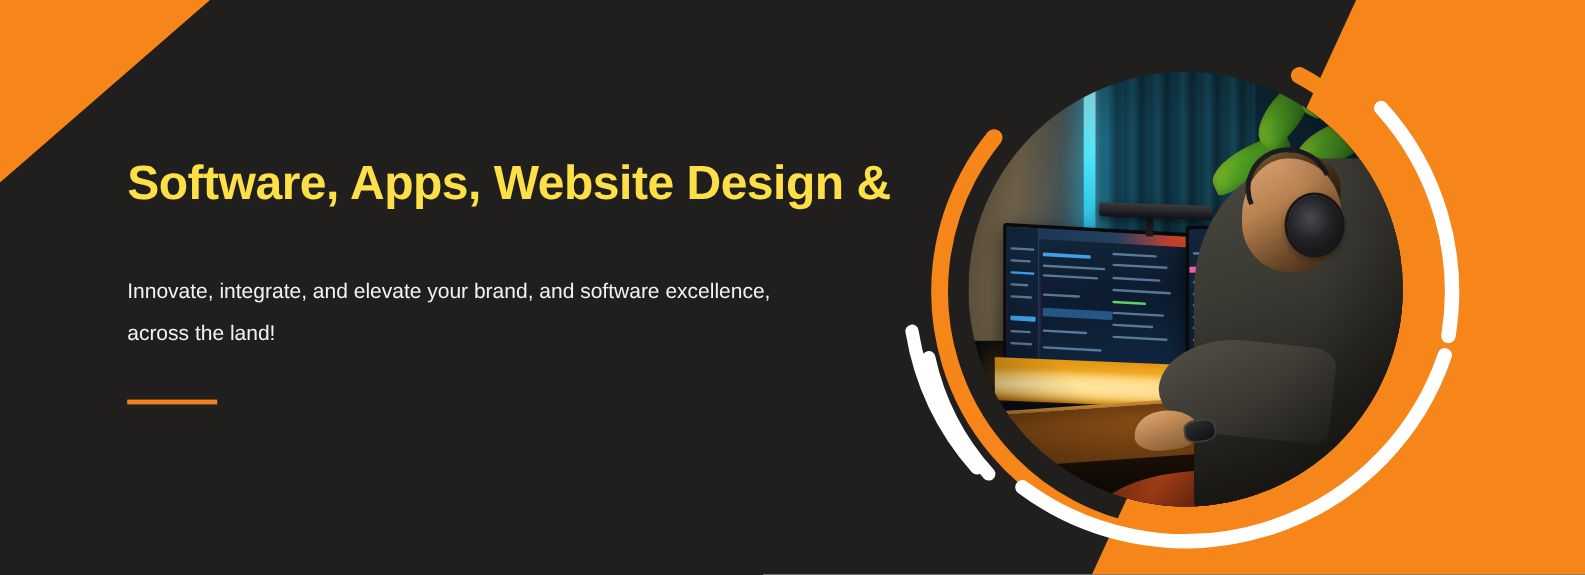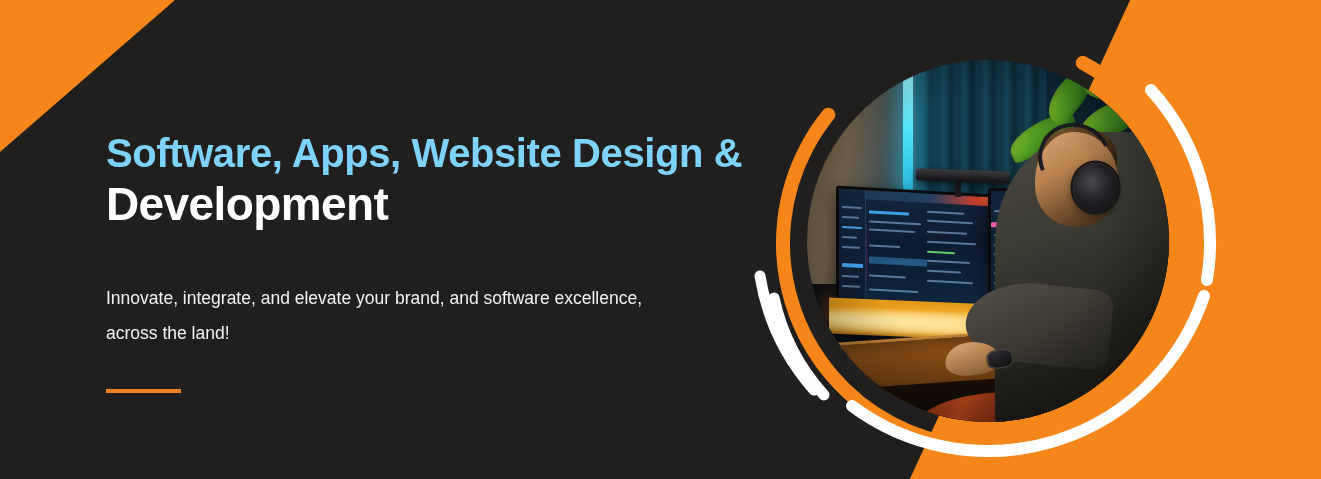--- a/index.html
+++ b/index.html
@@ -34,21 +34,21 @@
   }
 
   
   .content {
     position: absolute;
     left: 106px;
     top: 132px;
     width: 640px;
   }
   .headline-1 {
-    color: #7dd3fc;
+    color: #fde047;
     font-size: 40px;
     font-weight: 700;
     letter-spacing: -0.4px;
     line-height: 1.08;
     margin: 0;
     white-space: nowrap;
   }
   .headline-2 {
     color: #FFFFFF;
     font-size: 46px;
@@ -275,21 +275,20 @@
 </head>
 <body>
 
 <div class="banner">
 
   <div class="corner-orange-tl"></div>
   <div class="right-orange-wedge-2"></div>
 
   <div class="content">
     <h1 class="headline-1">Software, Apps, Website Design &amp;</h1>
-    <h1 class="headline-2">Development</h1>
     <p class="subtitle">Innovate, integrate, and elevate your brand, and software excellence, across the land!</p>
     <div class="divider"></div>
   </div>
 
   <div class="media">
 
     <div class="photo-disc">
       <div class="ph ph-wall"></div>
       <div class="ph ph-curtain"></div>
       <div class="ph ph-neon"></div>

